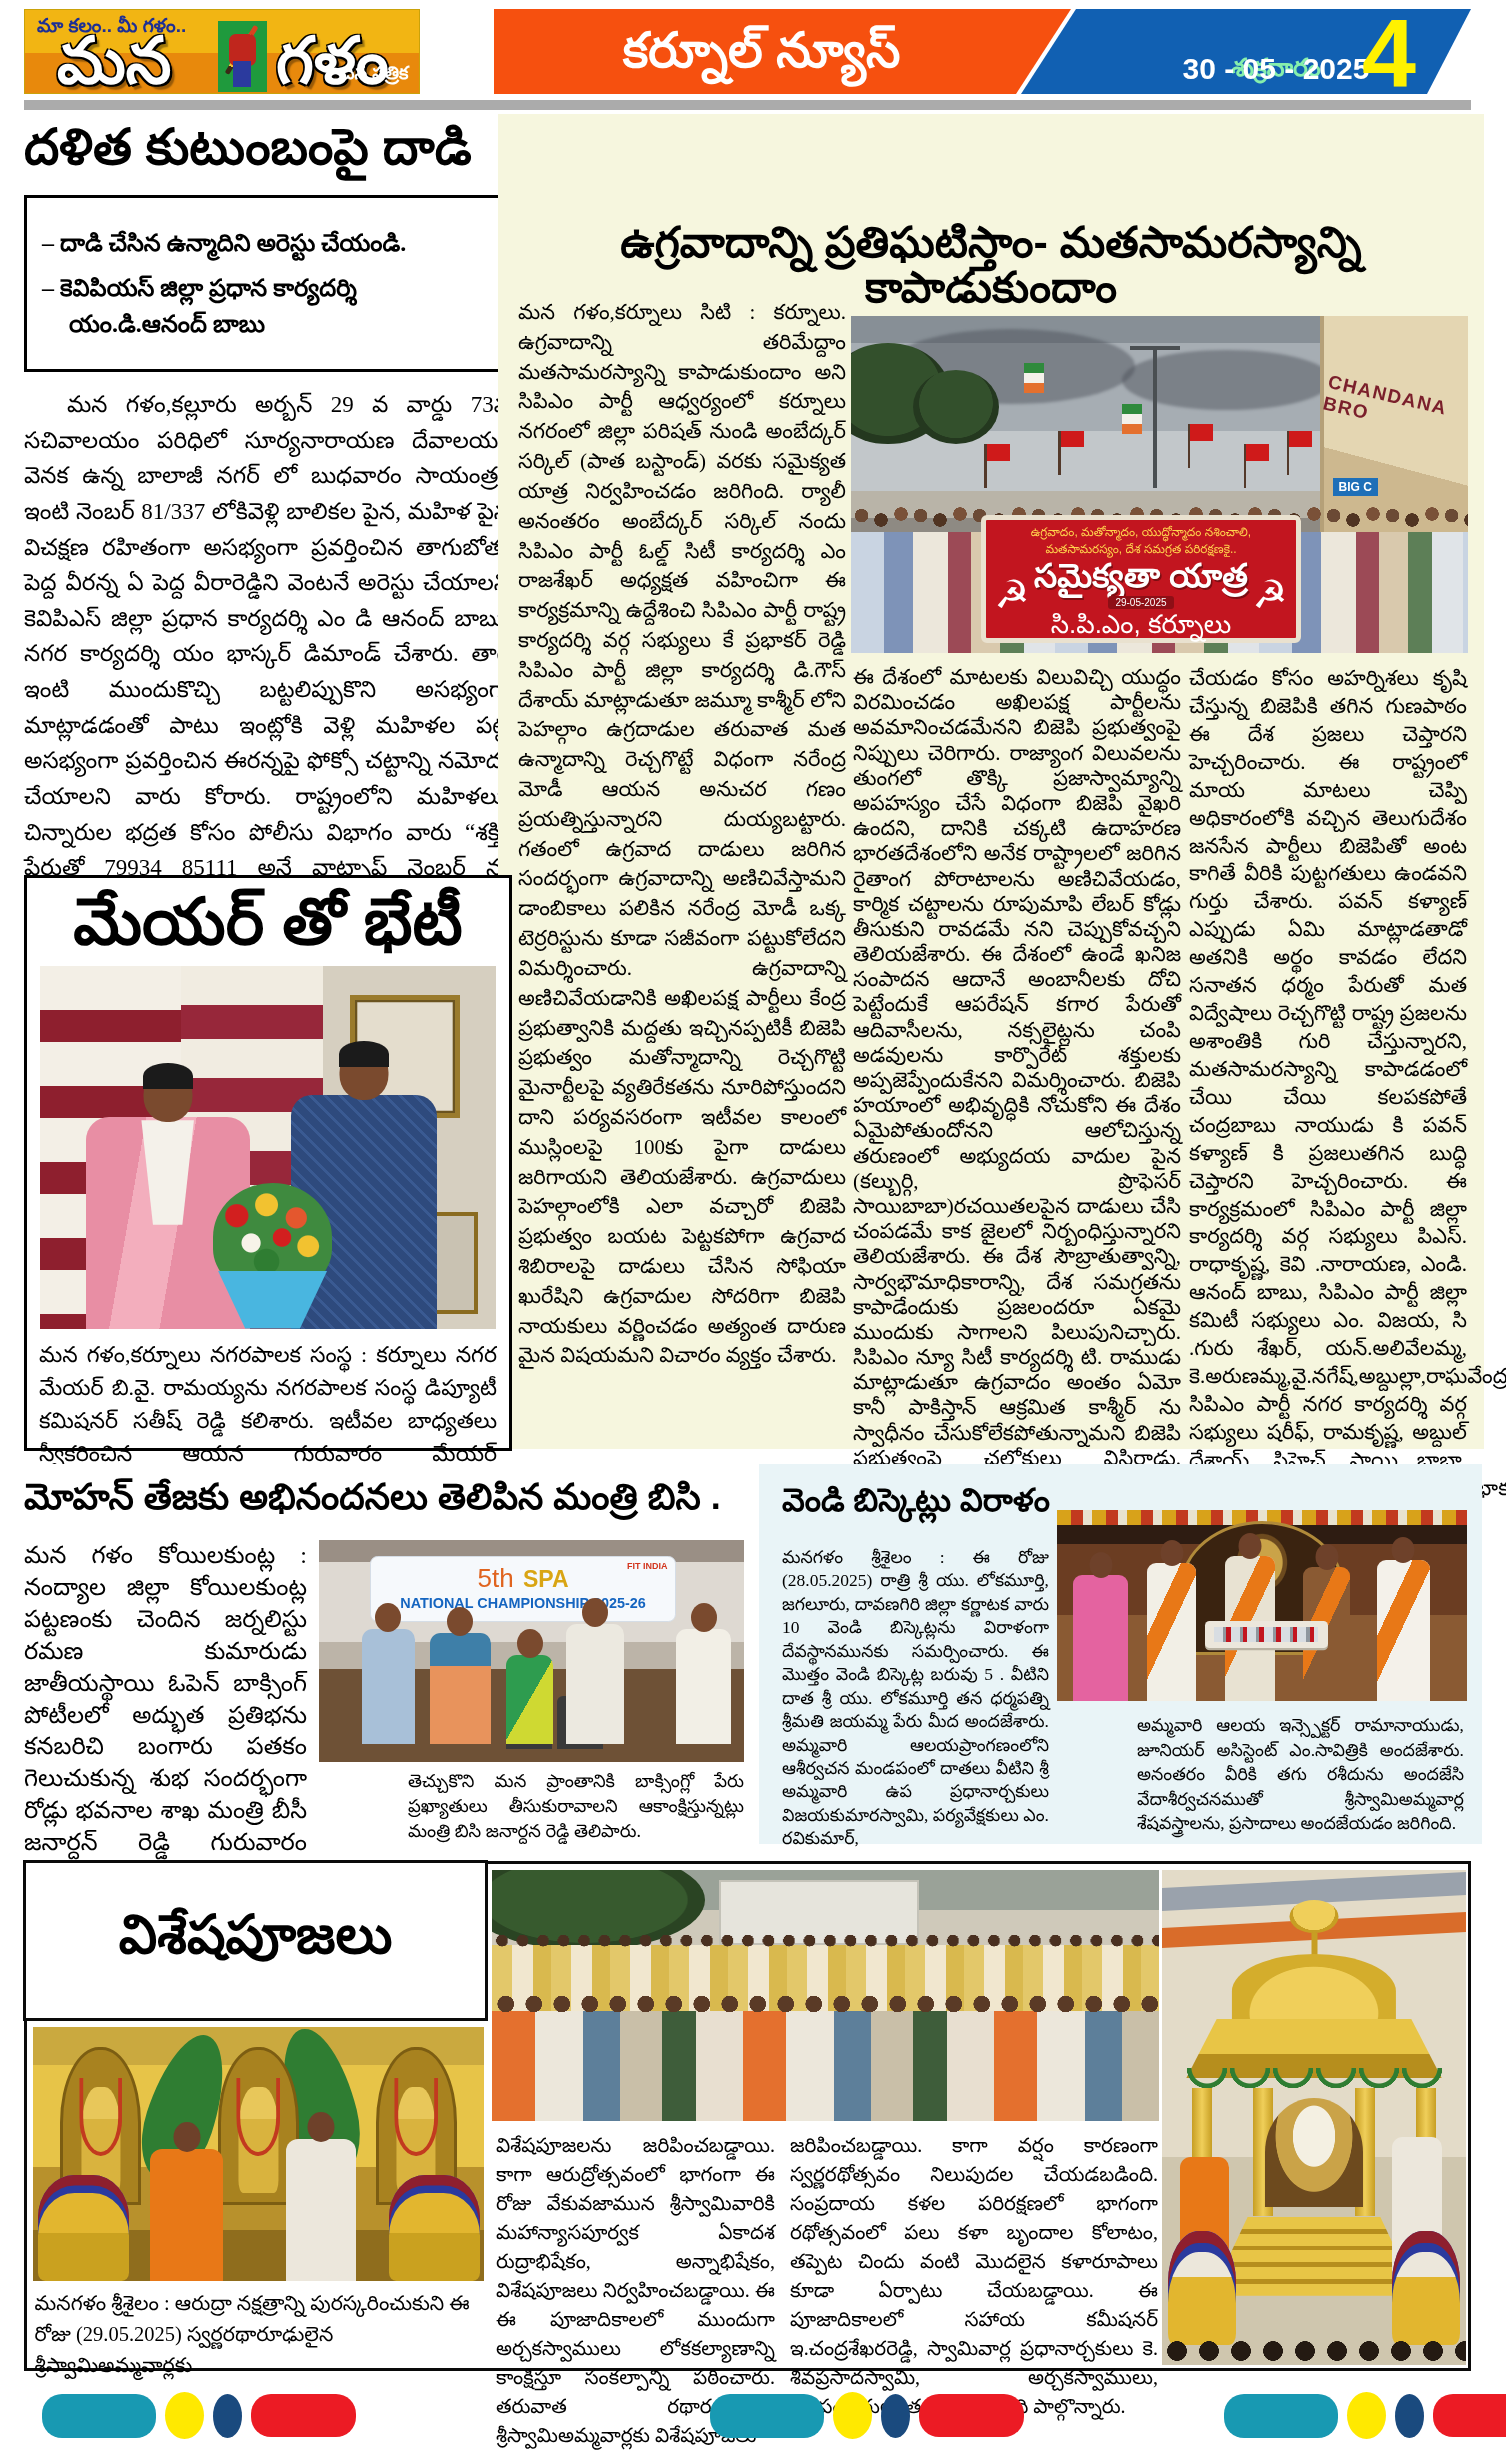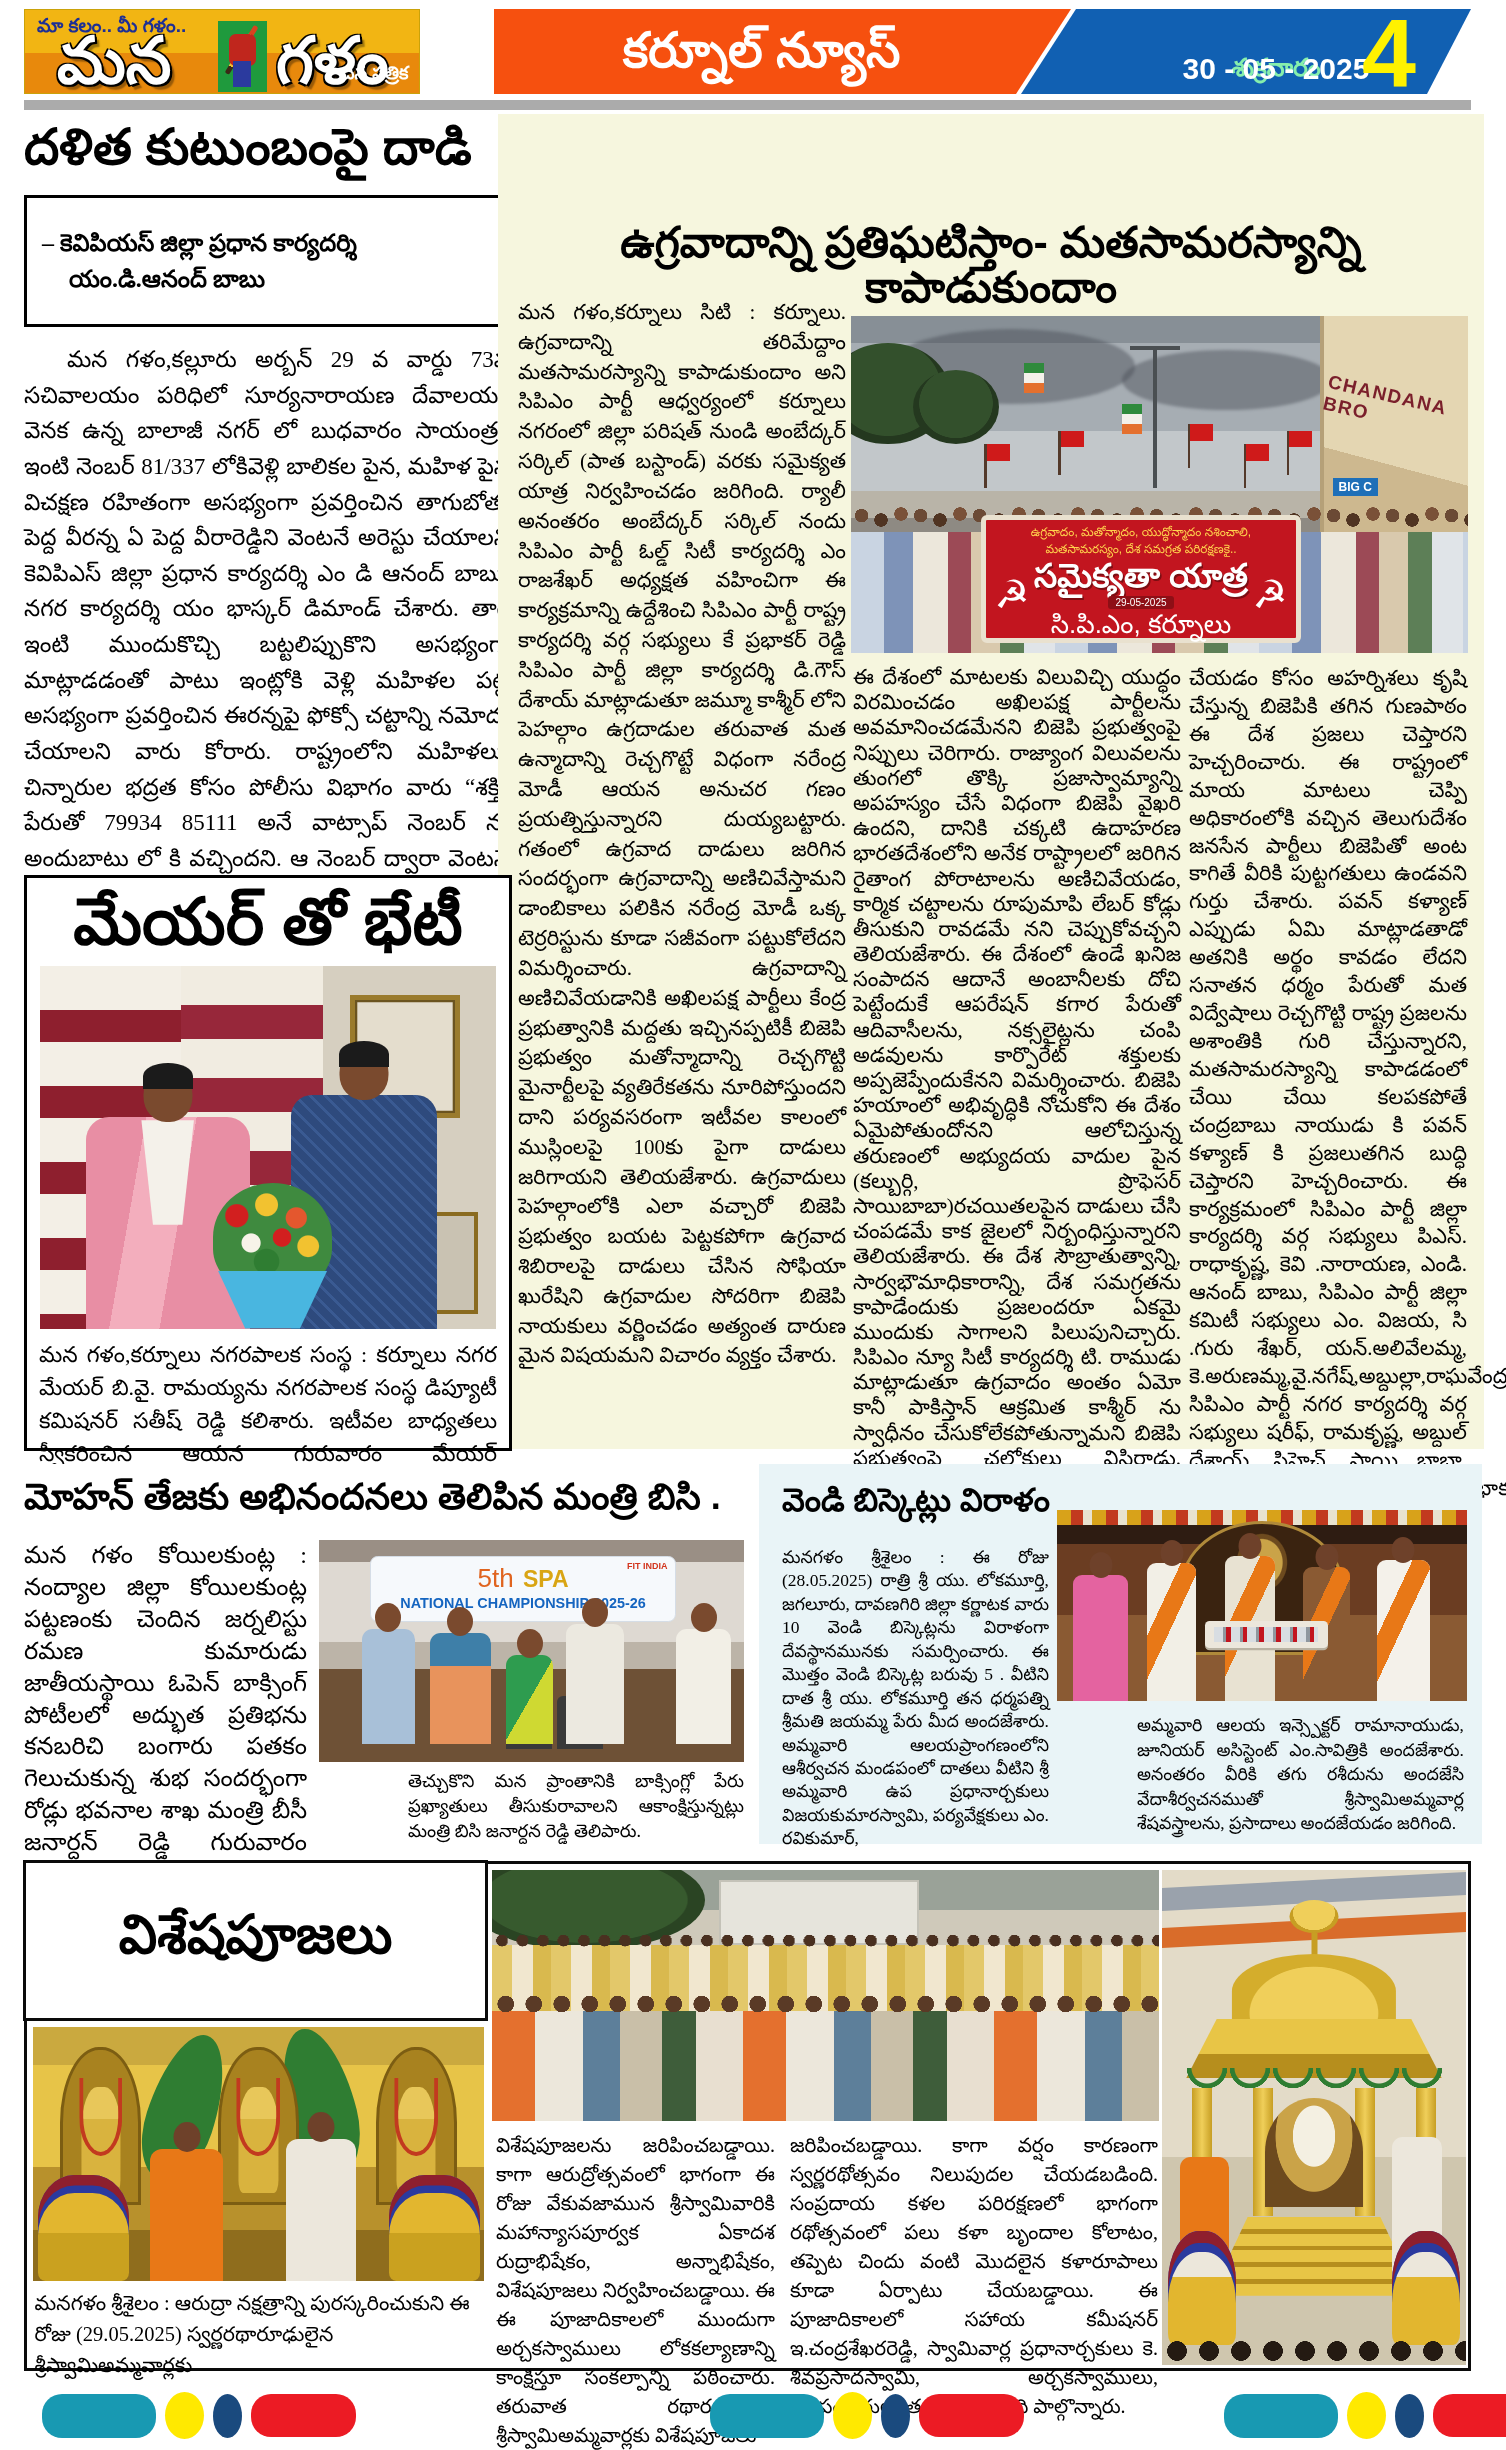--- a/index.html
+++ b/index.html
@@ -274,20 +274,21 @@
     <div class="d-week">శుక్రవారం</div>
     <div class="d-date">30 - 05 - 2025</div>
     <div class="d-page">4</div>
   </div>
 
   <div class="abs grey-bar"></div>
 
   <div class="abs a1">
     <div class="a1-head">దళిత కుటుంబంపై దాడి</div>
     <div class="a1-box">
+      <div class="bullet">– దాడి చేసిన ఉన్మాదిని అరెస్టు చేయండి.</div>
       <div class="bullet">– కెవిపియస్ జిల్లా ప్రధాన కార్యదర్శి యం.డి.ఆనంద్ బాబు</div>
     </div>
     <div class="a1-body">మన గళం,కల్లూరు అర్బన్ 29 వ వార్డు 73వ సచివాలయం పరిధిలో సూర్యనారాయణ దేవాలయం వెనక ఉన్న బాలాజీ నగర్ లో బుధవారం సాయంత్రం ఇంటి నెంబర్ 81/337 లోకివెళ్లి బాలికల పైన, మహిళ పైన విచక్షణ రహితంగా అసభ్యంగా ప్రవర్తించిన తాగుబోతు పెద్ద వీరన్న ఏ పెద్ద వీరారెడ్డిని వెంటనే అరెస్టు చేయాలని కెవిపిఎస్ జిల్లా ప్రధాన కార్యదర్శి ఎం డి ఆనంద్ బాబు, నగర కార్యదర్శి యం భాస్కర్ డిమాండ్ చేశారు. తాగి ఇంటి ముందుకొచ్చి బట్టలిప్పుకొని అసభ్యంగా మాట్లాడడంతో పాటు ఇంట్లోకి వెళ్లి మహిళల పట్ల అసభ్యంగా ప్రవర్తించిన ఈరన్నపై ఫోక్సో చట్టాన్ని నమోదు చేయాలని వారు కోరారు. రాష్ట్రంలోని మహిళలు, చిన్నారుల భద్రత కోసం పోలీసు విభాగం వారు “శక్తి” పేరుతో 79934 85111 అనే వాట్సాప్ నెంబర్ ను అందుబాటు లో కి వచ్చిందని. ఆ నెంబర్ ద్వారా వెంటనే స్పందించిన శక్తి టీమ్ కు ధన్యవాదములు తెలిపారు. అలాగే దాడికి పాల్పడిన ఉన్మాదిని వెంటనే అరెస్టు చేయాలని దళిత కుటుంబానికి రక్షణ కల్పించాలని వారు కోరారు.</div>
   </div>
 
   <div class="abs main-panel">
     <div class="mp-head">ఉగ్రవాదాన్ని ప్రతిఘటిస్తాం- మతసామరస్యాన్ని కాపాడుకుందాం</div>
 
     <div class="mp-col mp-col1">మన గళం,కర్నూలు సిటి : కర్నూలు. ఉగ్రవాదాన్ని తరిమేద్దాం మతసామరస్యాన్ని కాపాడుకుందాం అని సిపిఎం పార్టీ ఆధ్వర్యంలో కర్నూలు నగరంలో జిల్లా పరిషత్ నుండి అంబేద్కర్ సర్కిల్ (పాత బస్టాండ్) వరకు సమైక్యత యాత్ర నిర్వహించడం జరిగింది. ర్యాలీ అనంతరం అంబేద్కర్ సర్కిల్ నందు సిపిఎం పార్టీ ఓల్డ్ సిటీ కార్యదర్శి ఎం రాజశేఖర్ అధ్యక్షత వహించిగా ఈ కార్యక్రమాన్ని ఉద్దేశించి సిపిఎం పార్టీ రాష్ట్ర కార్యదర్శి వర్గ సభ్యులు కే ప్రభాకర్ రెడ్డి సిపిఎం పార్టీ జిల్లా కార్యదర్శి డి.గౌస్ దేశాయ్ మాట్లాడుతూ జమ్మూ కాశ్మీర్ లోని పెహల్గాం ఉగ్రదాడుల తరువాత మత ఉన్మాదాన్ని రెచ్చగొట్టే విధంగా నరేంద్ర మోడీ ఆయన అనుచర గణం ప్రయత్నిస్తున్నారని దుయ్యబట్టారు. గతంలో ఉగ్రవాద దాడులు జరిగిన సందర్భంగా ఉగ్రవాదాన్ని అణిచివేస్తామని డాంబికాలు పలికిన నరేంద్ర మోడీ ఒక్క టెర్రరిస్టును కూడా సజీవంగా పట్టుకోలేదని విమర్శించారు. ఉగ్రవాదాన్ని అణిచివేయడానికి అఖిలపక్ష పార్టీలు కేంద్ర ప్రభుత్వానికి మద్దతు ఇచ్చినప్పటికీ బిజెపి ప్రభుత్వం మతోన్మాదాన్ని రెచ్చగొట్టి మైనార్టీలపై వ్యతిరేకతను నూరిపోస్తుందని దాని పర్యవసరంగా ఇటీవల కాలంలో ముస్లింలపై 100కు పైగా దాడులు జరిగాయని తెలియజేశారు. ఉగ్రవాదులు పెహల్గాంలోకి ఎలా వచ్చారో బిజెపి ప్రభుత్వం బయట పెట్టకపోగా ఉగ్రవాద శిబిరాలపై దాడులు చేసిన సోఫియా ఖురేషిని ఉగ్రవాదుల సోదరిగా బిజెపి నాయకులు వర్ణించడం అత్యంత దారుణ మైన విషయమని విచారం వ్యక్తం చేశారు.</div>
 

